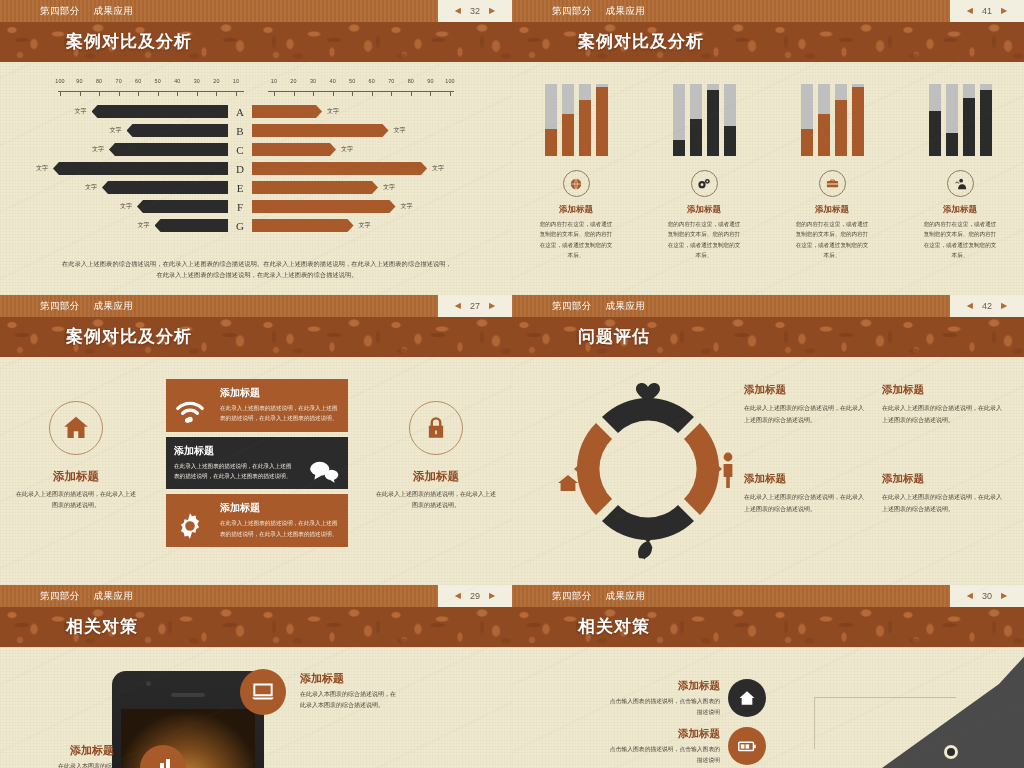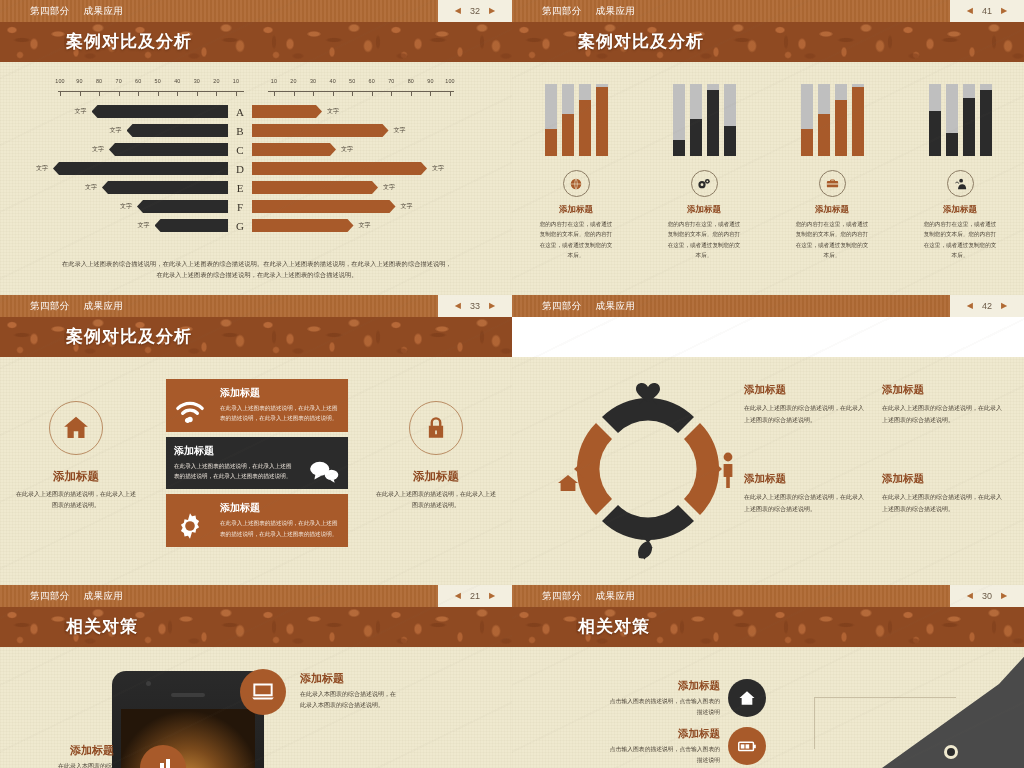--- a/index.html
+++ b/index.html
@@ -12,21 +12,21 @@
 
   
   .slide { position:relative; overflow:hidden; background:#fff; }
 
   .topbar { position:relative; height:22px; display:flex; align-items:center;
             background:#b06a34; }
   .topbar::before{ content:""; position:absolute; left:0; right:0; top:0; bottom:0;
             background:
               repeating-linear-gradient(90deg, rgba(255,255,255,.045) 0 2px, rgba(0,0,0,.03) 2px 4px);
             pointer-events:none; }
-  .topbar-left { position:relative; z-index:2; display:flex; gap:14px; padding-left:30px;
+  .topbar-left { position:relative; z-index:2; display:flex; gap:14px; padding-left:40px;
             color:#fff; font-size:9.5px; letter-spacing:.4px; }
   .pager { position:absolute; right:0; top:0; height:22px; width:74px;
             background:#f3efe0; display:flex; align-items:center; justify-content:center; gap:9px; z-index:3;}
   .pager .arrow { color:#b06a34; font-size:8px; line-height:1; }
   .pager .pnum { color:#6b5a46; font-size:9px; }
 
   
   .titleband { position:relative; height:40px; background:#8f4a22; overflow:hidden; }
   .titleband .orn {
      position:absolute; inset:0;
@@ -429,21 +429,21 @@
   </div>
 
   <div class="slide">
     <div class="topbar">
       <div class="topbar-left">
         <span>第四部分</span>
         <span>成果应用</span>
       </div>
       <div class="pager">
         <span class="arrow">◀</span>
-        <span class="pnum">33</span>
+        <span class="pnum">27</span>
         <span class="arrow">▶</span>
       </div>
     </div>
     <div class="titleband">
       <div class="orn"></div>
       <div class="orn2"></div>
       <h1>案例对比及分析</h1>
     </div>
     <div class="canvas">
       <div class="s27">
@@ -516,20 +516,25 @@
     <div class="topbar">
       <div class="topbar-left">
         <span>第四部分</span>
         <span>成果应用</span>
       </div>
       <div class="pager">
         <span class="arrow">◀</span>
         <span class="pnum">42</span>
         <span class="arrow">▶</span>
       </div>
+    </div>
+    <div class="titleband">
+      <div class="orn"></div>
+      <div class="orn2"></div>
+      <h1>问题评估</h1>
     </div>
     <div class="canvas">
       <div class="donut-wrap">
         <svg viewBox="0 0 200 200" width="200" height="200">
           <g transform="translate(100,100)">
             <path d="M -46 -46 A 65 65 0 0 1 46 -46 L 30 -30 A 42 42 0 0 0 -30 -30 Z" fill="#2b2b2b" transform="translate(0,-6)"></path>
             <path d="M 46 -46 A 65 65 0 0 1 46 46 L 30 30 A 42 42 0 0 0 30 -30 Z" fill="#a85a2a" transform="translate(6,0)"></path>
             <path d="M 46 46 A 65 65 0 0 1 -46 46 L -30 30 A 42 42 0 0 0 30 30 Z" fill="#2b2b2b" transform="translate(0,6)"></path>
             <path d="M -46 46 A 65 65 0 0 1 -46 -46 L -30 -30 A 42 42 0 0 0 -30 30 Z" fill="#a85a2a" transform="translate(-6,0)"></path>
             <path d="M 0 -74 l 9 10 l -18 0 z" fill="#2b2b2b"></path>
@@ -576,21 +581,21 @@
   </div>
 
   <div class="slide">
     <div class="topbar">
       <div class="topbar-left">
         <span>第四部分</span>
         <span>成果应用</span>
       </div>
       <div class="pager">
         <span class="arrow">◀</span>
-        <span class="pnum">21</span>
+        <span class="pnum">29</span>
         <span class="arrow">▶</span>
       </div>
     </div>
     <div class="titleband">
       <div class="orn"></div>
       <div class="orn2"></div>
       <h1>相关对策</h1>
     </div>
     <div class="canvas">
       <div class="phone">

